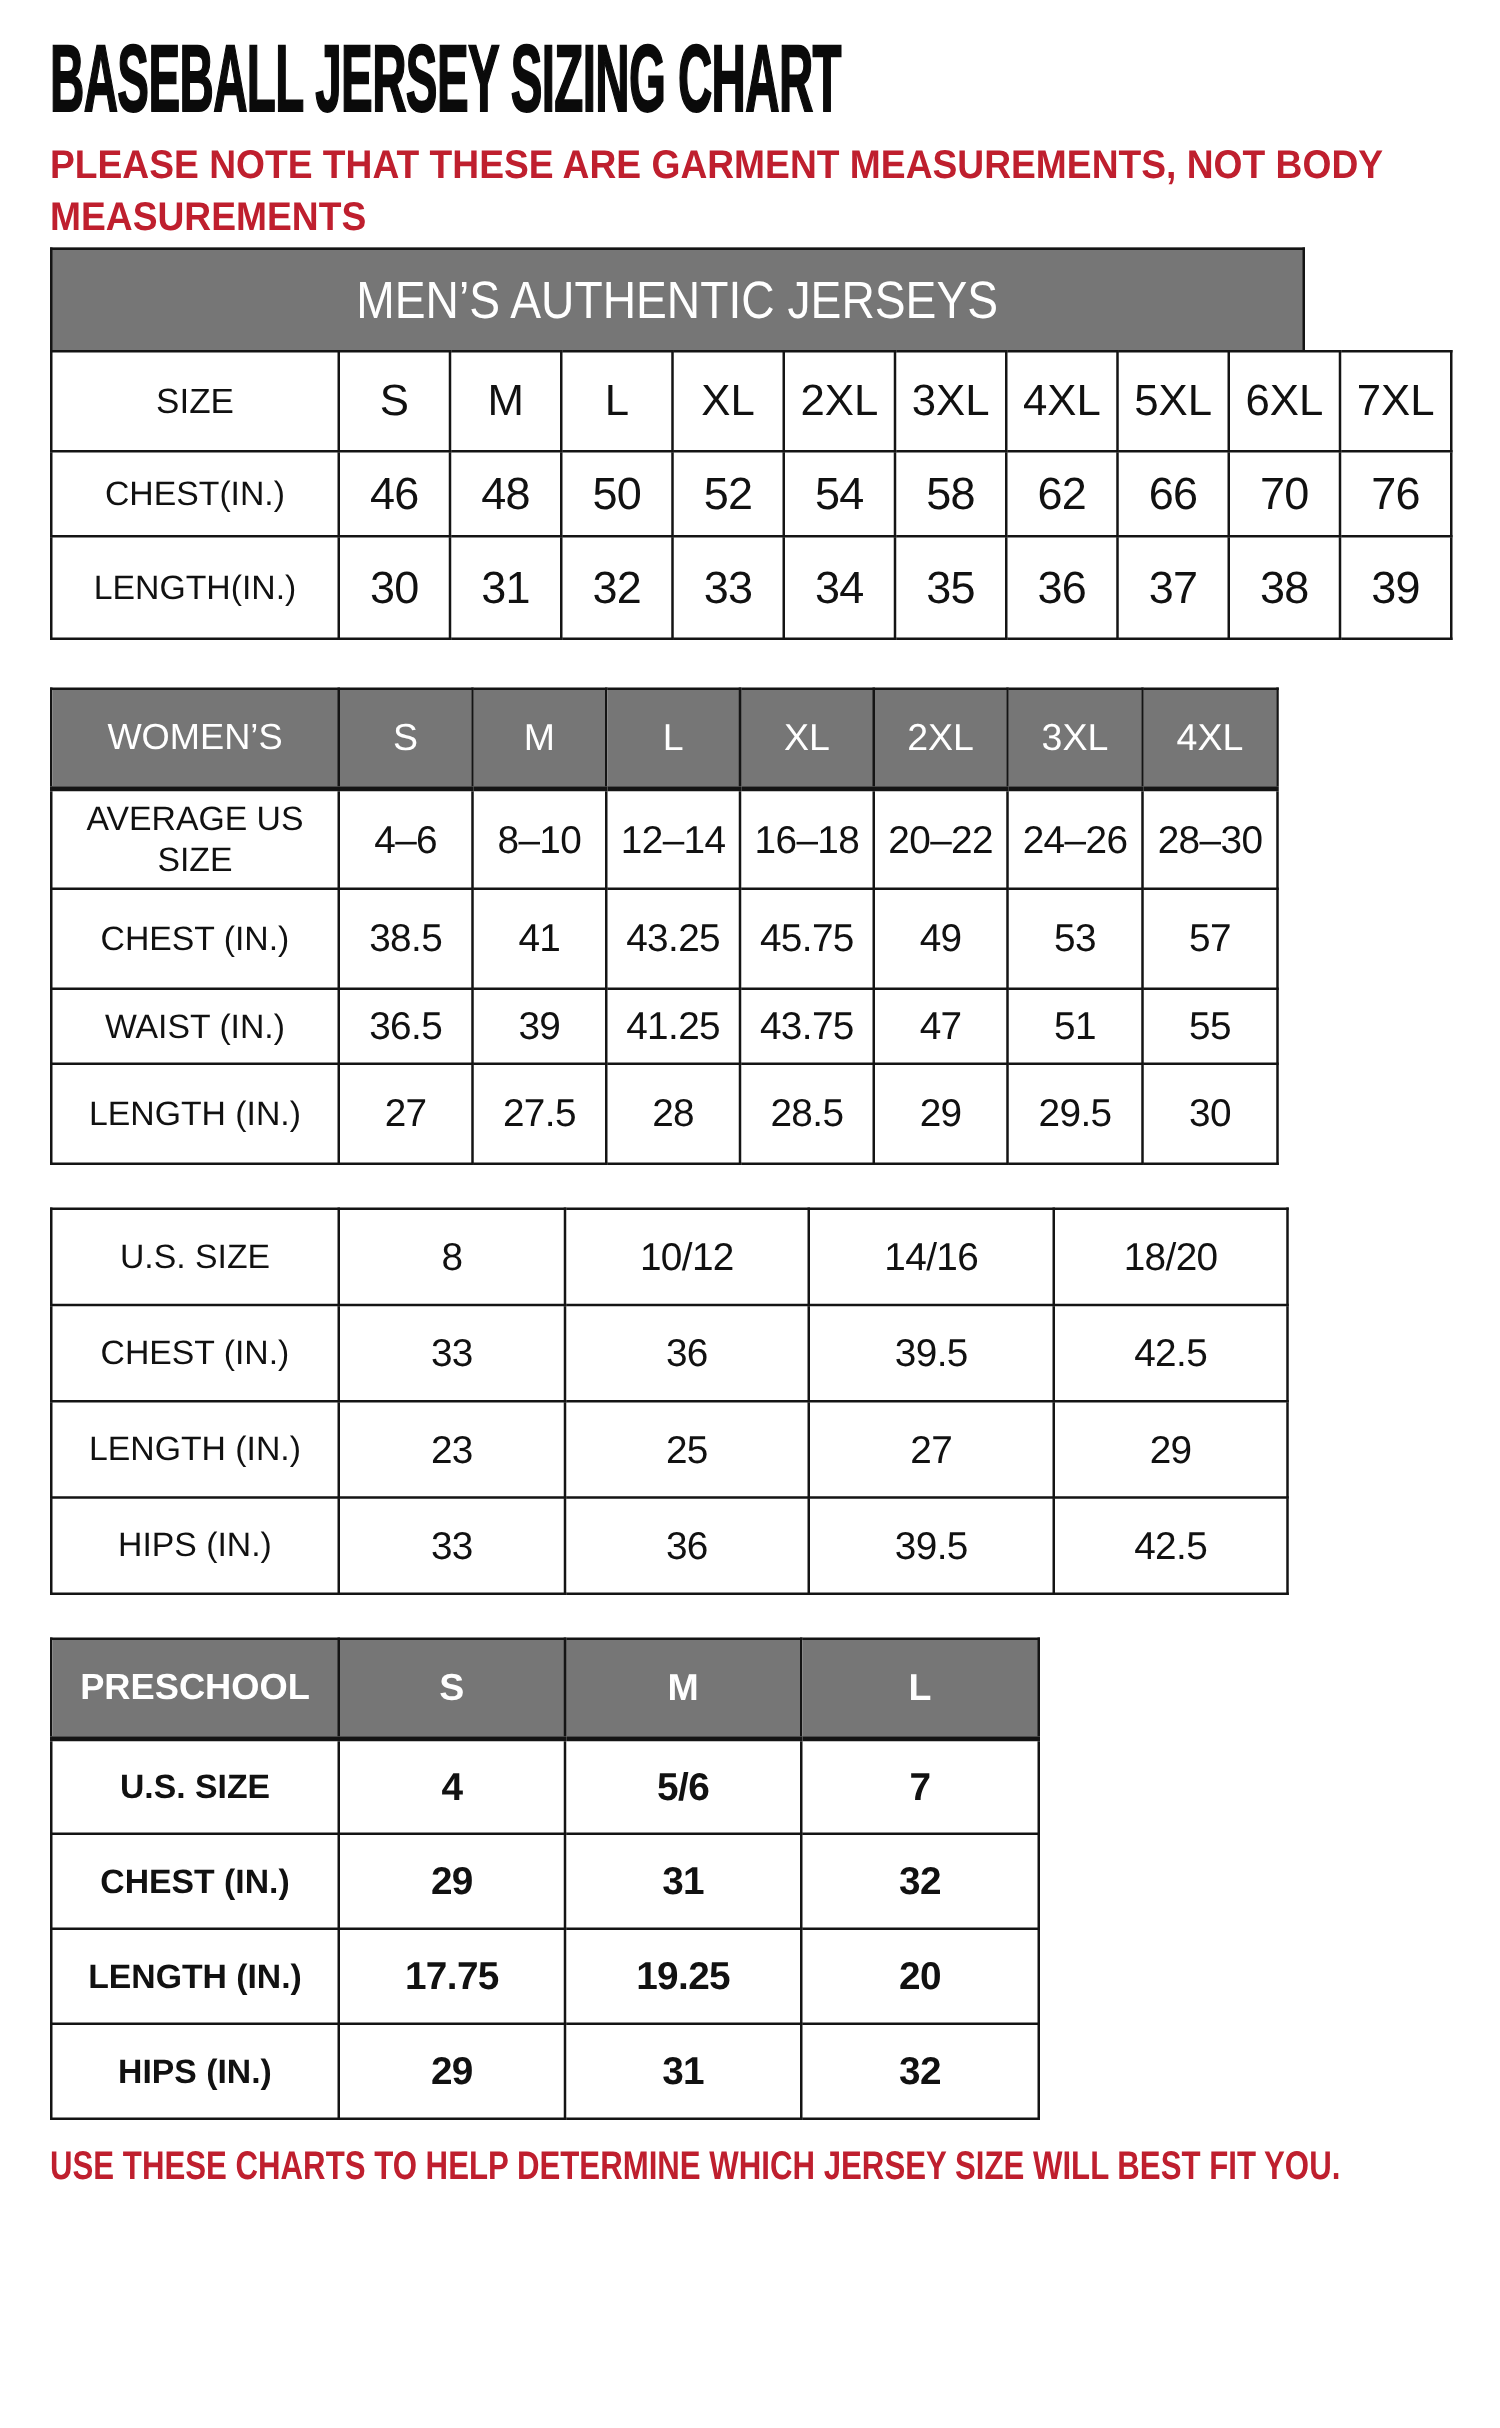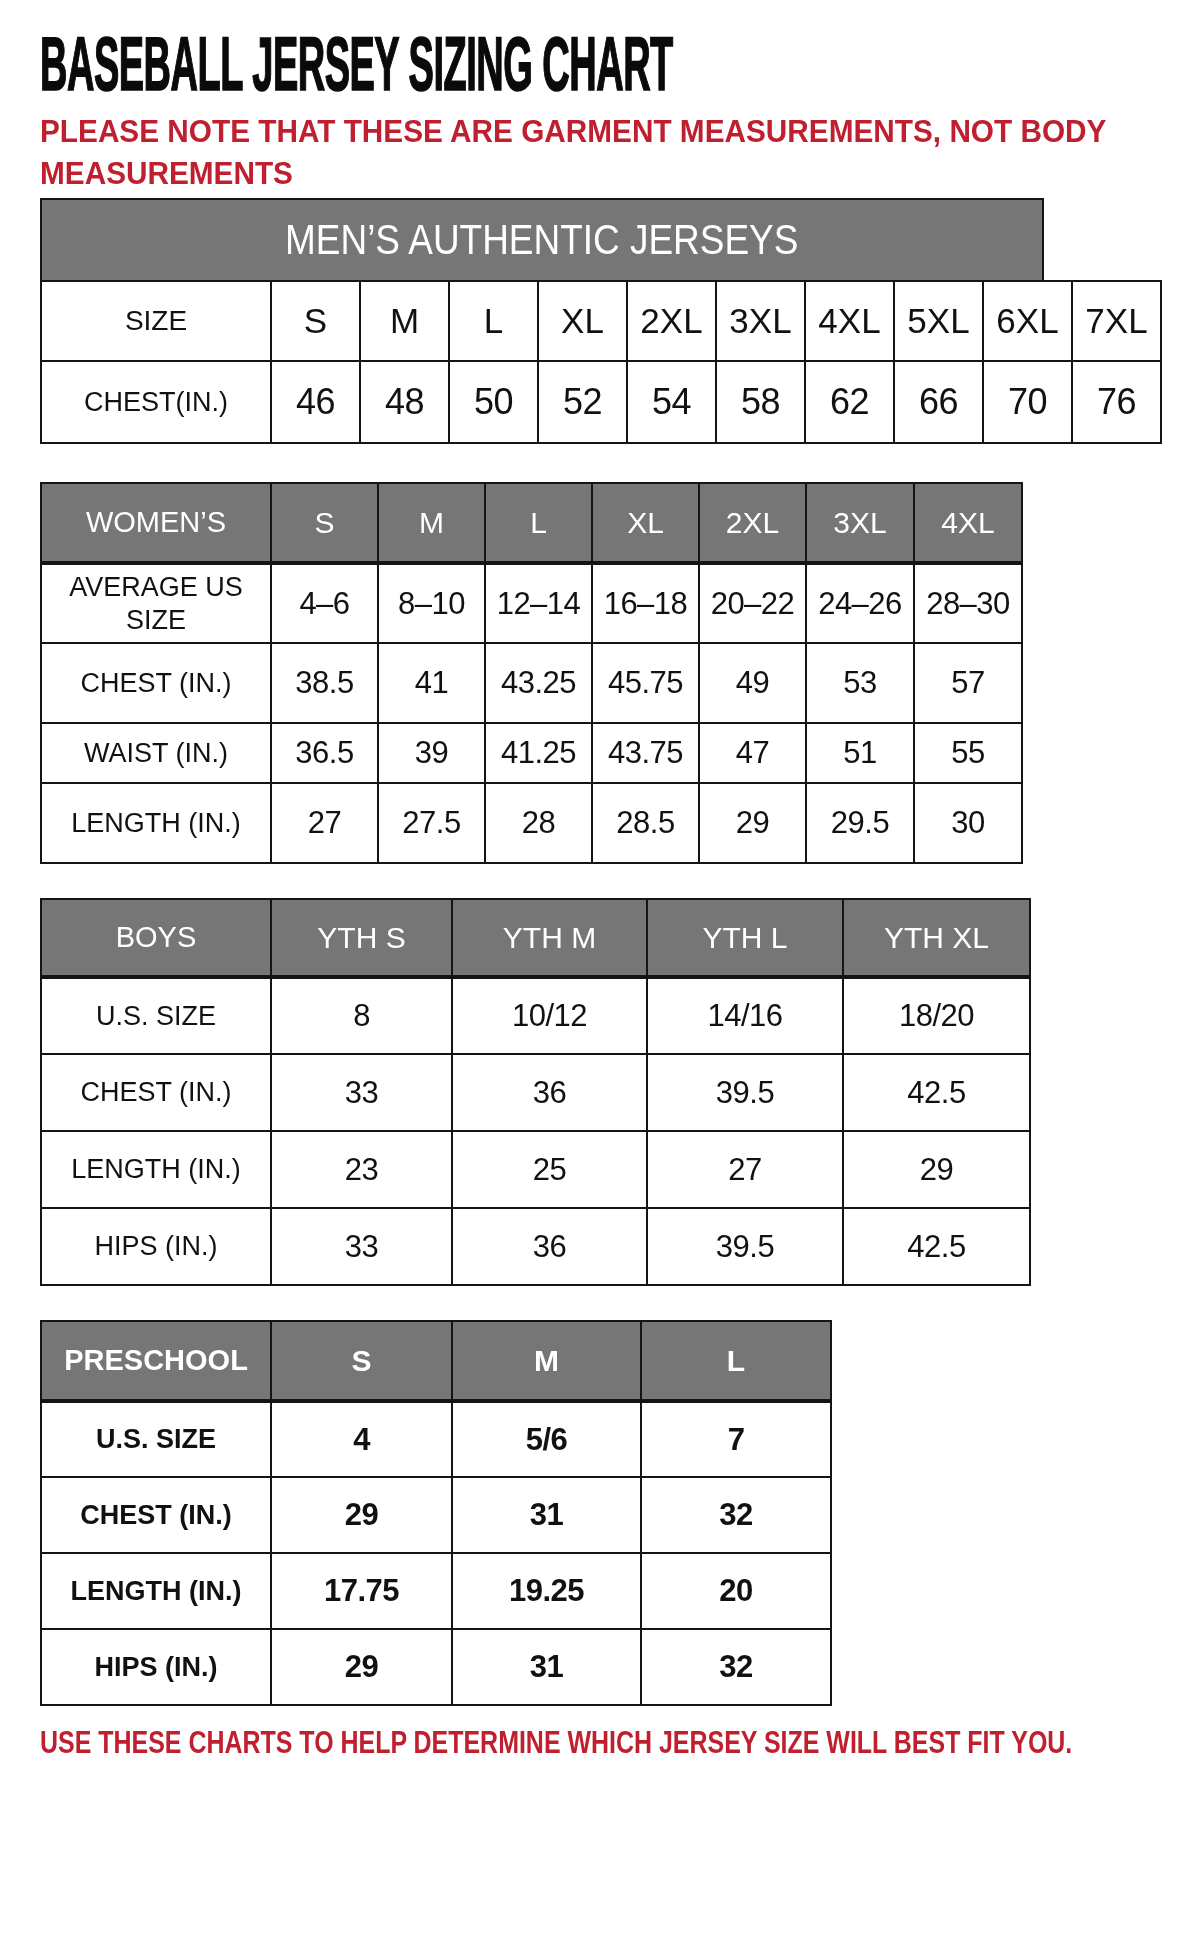--- a/index.html
+++ b/index.html
@@ -124,32 +124,45 @@
               <td>M</td>
               <td>L</td>
               <td>XL</td>
               <td>2XL</td>
               <td>3XL</td>
               <td>4XL</td>
               <td>5XL</td>
               <td>6XL</td>
               <td>7XL</td>
             </tr>
-            <tr style="height: 82px;">
+            <tr style="height: 68px;">
               <td class="label">CHEST(IN.)</td>
               <td class="value">46</td>
               <td class="value">48</td>
               <td class="value">50</td>
               <td class="value">52</td>
               <td class="value">54</td>
               <td class="value">58</td>
               <td class="value">62</td>
               <td class="value">66</td>
               <td class="value">70</td>
               <td class="value">76</td>
+            </tr>
+            <tr style="height: 82px;">
+              <td class="label">LENGTH(IN.)</td>
+              <td class="value">30</td>
+              <td class="value">31</td>
+              <td class="value">32</td>
+              <td class="value">33</td>
+              <td class="value">34</td>
+              <td class="value">35</td>
+              <td class="value">36</td>
+              <td class="value">37</td>
+              <td class="value">38</td>
+              <td class="value">39</td>
             </tr>
           </tbody>
         </table>
       </div>
 
     <div class="table-block t-womens" style="margin-top: 38px;">
         <table style="width: 981px;">
           <colgroup>
             <col style="width: 230px;">
             <col style="width: 107px;">
@@ -218,27 +231,20 @@
     <div class="table-block t-boys" style="margin-top: 34px;">
         <table style="width: 989px;">
           <colgroup>
             <col style="width: 230px;">
             <col style="width: 181px;">
             <col style="width: 195px;">
             <col style="width: 196px;">
             <col style="width: 187px;">
           </colgroup>
           <tbody>
-            <tr class="gray" style="height: 78px;">
-              <td class="label">BOYS</td>
-              <td>YTH S</td>
-              <td>YTH M</td>
-              <td>YTH L</td>
-              <td>YTH XL</td>
-            </tr>
             <tr style="height: 77px;">
               <td class="label">U.S. SIZE</td>
               <td class="value">8</td>
               <td class="value">10/12</td>
               <td class="value">14/16</td>
               <td class="value">18/20</td>
             </tr>
             <tr style="height: 77px;">
               <td class="label">CHEST (IN.)</td>
               <td class="value">33</td>

